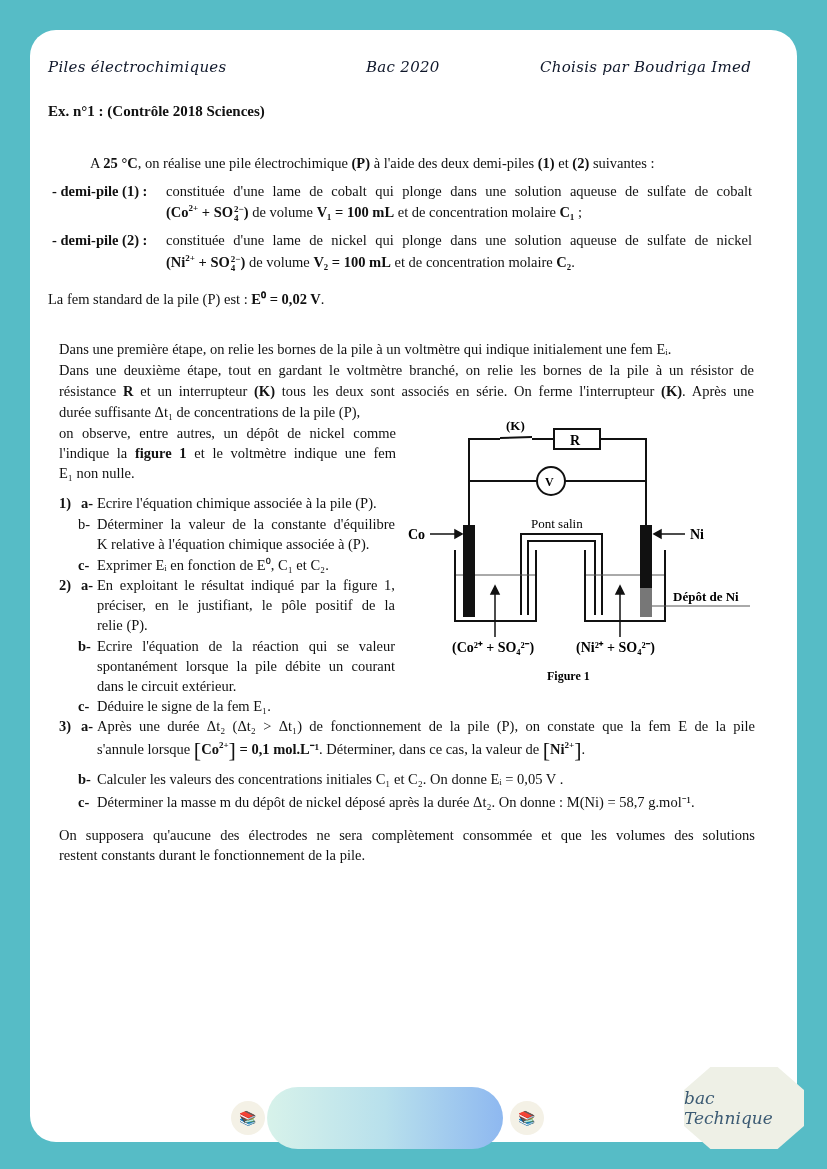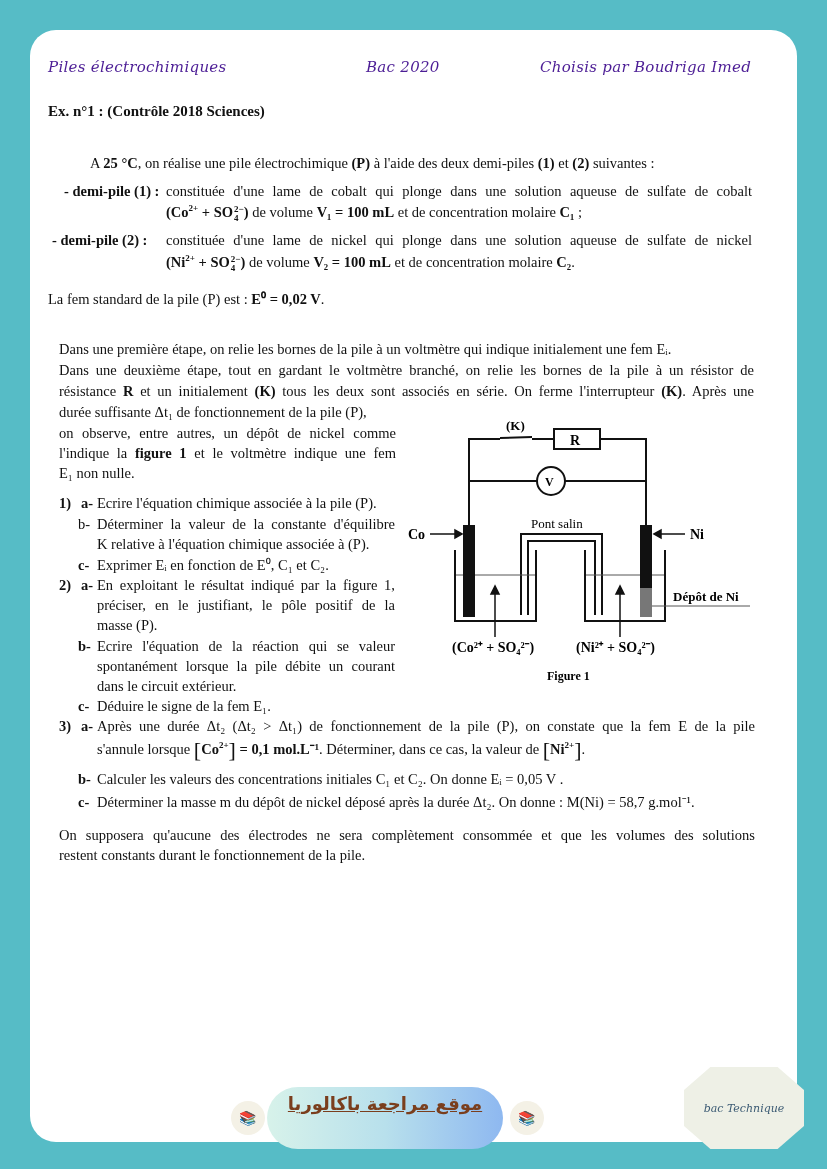--- a/index.html
+++ b/index.html
@@ -1,47 +1,47 @@
 <!DOCTYPE html>
 <html><head>
 <meta charset="utf-8">
 <style>
   html, body { margin:0; padding:0; }
   body { width:827px; height:1169px; background:#56bcc6; position:relative; overflow:hidden; font-family:"Liberation Serif", serif; color:#111; }
   .page { position:absolute; left:30px; top:30px; width:767px; height:1112px; background:#fff; border-radius:26px; }
-  .hdr { position:absolute; top:58px; font-family:"DejaVu Serif", serif; font-style:italic; font-size:15px; color:#4c1d95; letter-spacing:0.3px; }
+  .hdr { position:absolute; top:58px; font-family:"DejaVu Serif", serif; font-style:italic; font-size:15px; color:#0f172a; letter-spacing:0.3px; }
   .t { position:absolute; font-size:14.5px; line-height:18px; white-space:nowrap; }
   .b { font-weight:bold;text-align:center; }
   .j { text-align:justify; text-align-last:justify; white-space:normal; }
   sub, sup { font-size:9px; line-height:0; }
   .ss { display:inline-flex; flex-direction:column; vertical-align:middle; font-size:9px; line-height:9px; margin-left:1px; }
   .brk { font-size:22px; font-weight:normal; vertical-align:-3px; }
   svg text { font-family:"Liberation Serif", serif; }
   .footer-pill { position:absolute; left:267px; top:1087px; width:236px; height:62px; border-radius:31px; background:linear-gradient(90deg,#d7f2ea,#b8e0ec 50%,#8eb8f0); text-align:center; }
   .pill-ar { font-family:"DejaVu Sans", sans-serif; font-weight:bold; font-size:18px; color:#7a3e1d; text-decoration:underline; margin-top:6px; direction:rtl; }
   .pill-en { font-family:"DejaVu Sans", sans-serif; font-weight:bold; font-size:17px; color:#7a3e1d; text-decoration:underline; margin-top:2px; }
   .logo-circ { position:absolute; width:34px; height:34px; border-radius:50%; background:#f4f1e6; display:flex; align-items:center; justify-content:center; font-size:14px; }
-  .badge { position:absolute; left:684px; top:1067px; width:120px; height:82px; background:#eef0e6; clip-path:polygon(22% 0,78% 0,100% 28%,100% 72%,78% 100%,22% 100%,0 72%,0 28%); display:flex; align-items:center; justify-content:center; font-family:"DejaVu Serif", serif; font-style:italic; font-size:11px; color:#3b5a73; }
+  .badge { position:absolute; left:684px; top:1067px; width:120px; height:82px; background:#eef0e6; clip-path:polygon(22% 0,78% 0,100% 28%,100% 72%,78% 100%,22% 100%,0 72%,0 28%); display:flex; align-items:center; justify-content:center; font-family:"DejaVu Serif", serif; font-style:italic; font-size:17px; color:#3b5a73; }
 </style>
 </head>
 <body>
 
 <div class="page"></div>
 
 <div class="hdr" style="left:48px;">Piles électrochimiques</div>
 <div class="hdr" style="left:366px;">Bac 2020</div>
 <div class="hdr" style="left:540px;">Choisis par Boudriga Imed</div>
 
 <div class="t b" style="left:48px;top:102px;font-size:15px;">Ex. n°1 :  (Contrôle 2018 Sciences)</div>
 
 <div class="t" style="left:90px;top:154px;">
   <span>A </span><b>25 °C</b><span>, on réalise une pile électrochimique </span><b>(P)</b><span> à l'aide des deux demi-piles </span><b>(1)</b><span> et </span><b>(2)</b><span> suivantes :</span>
 </div>
 
-<div class="t b" style="left:52px;top:182px;margin-left:12px;">- demi-pile (1) :</div>
+<div class="t b" style="left:52px;top:182px;">- demi-pile (1) :</div>
 <div class="t" style="left:166px;top:182px;width:586px;">
     <div class="j">constituée d'une lame de cobalt qui plonge dans une solution aqueuse de sulfate de cobalt</div>
   </div>
 <div class="t" style="left:166px;top:203px;">
   <b>(<span>Co</span><sup>2+</sup> + SO<span class="ss">
         <span>2−</span>
         <span>4</span>
       </span>)</b><span> de volume </span><b>V₁ = 100 mL</b><span> et de concentration molaire </span><b>C₁</b><span> ;</span>
 </div>
 
@@ -58,23 +58,23 @@
 
 <div class="t" style="left:48px;top:290px;">
   <span>La fem standard de la pile (P) est : </span><b>E⁰ = 0,02 V</b><span>.</span>
 </div>
 
 <div class="t" style="left:59px;top:340px;">Dans une première étape, on relie les bornes de la pile à un voltmètre qui indique initialement une fem Eᵢ.</div>
 <div class="t" style="left:59px;top:361px;width:695px;">
     <div class="j">Dans une deuxième étape, tout en gardant le voltmètre branché, on relie les bornes de la pile à un résistor de</div>
   </div>
 <div class="t" style="left:59px;top:382px;width:695px;">
-    <div class="j"><span>résistance </span><b>R</b><span> et un initialement </span><b>(K)</b><span> tous les deux sont associés en série. On ferme l'interrupteur </span><b>(K)</b><span>. Après une</span></div>
+    <div class="j"><span>résistance </span><b>R</b><span> et un interrupteur </span><b>(K)</b><span> tous les deux sont associés en série. On ferme l'interrupteur </span><b>(K)</b><span>. Après une</span></div>
   </div>
-<div class="t" style="left:59px;top:403px;">durée suffisante Δt₁ de fonctionnement de la pile (P),</div>
+<div class="t" style="left:59px;top:403px;">durée suffisante Δt₁ de concentrations de la pile (P),</div>
 <div class="t" style="left:59px;top:424px;width:337px;">
     <div class="j">on observe, entre autres, un dépôt de nickel comme</div>
   </div>
 <div class="t" style="left:59px;top:444px;width:337px;">
     <div class="j"><span>l'indique la </span><b>figure 1</b><span> et le voltmètre indique une fem</span></div>
   </div>
 <div class="t" style="left:59px;top:464px;">E₁ non nulle.</div>
 
 <div class="t b" style="left:59px;top:494px;">1)</div>
 <div class="t b" style="left:81px;top:494px;">a-</div>
@@ -88,21 +88,21 @@
 <div class="t" style="left:97px;top:556px;">Exprimer Eᵢ en fonction de  E⁰, C₁ et C₂.</div>
 
 <div class="t b" style="left:59px;top:576px;">2)</div>
 <div class="t b" style="left:81px;top:576px;">a-</div>
 <div class="t" style="left:97px;top:576px;width:298px;">
     <div class="j">En exploitant le résultat indiqué par la figure 1,</div>
   </div>
 <div class="t" style="left:97px;top:596px;width:298px;">
     <div class="j">préciser, en le justifiant, le pôle positif de la</div>
   </div>
-<div class="t" style="left:97px;top:616px;">masse (P).</div>
+<div class="t" style="left:97px;top:616px;">relie (P).</div>
 <div class="t b" style="left:78px;top:637px;">b-</div>
 <div class="t" style="left:97px;top:637px;width:298px;">
     <div class="j">Ecrire l'équation de la réaction qui se valeur</div>
   </div>
 <div class="t" style="left:97px;top:657px;width:298px;">
     <div class="j">spontanément lorsque la pile débite un courant</div>
   </div>
 <div class="t" style="left:97px;top:677px;">dans le circuit extérieur.</div>
 <div class="t b" style="left:78px;top:697px;">c-</div>
 <div class="t" style="left:97px;top:697px;">Déduire  le signe de la fem E₁.</div>
@@ -173,18 +173,17 @@
   <text x="273" y="191" font-size="13" font-weight="bold">Dépôt de Ni</text>
   <text x="52" y="242" font-size="14" font-weight="bold">(Co²⁺ + SO₄²⁻)</text>
   <text x="176" y="242" font-size="14" font-weight="bold">(Ni²⁺ + SO₄²⁻)</text>
   <text x="147" y="270" font-size="12" font-weight="bold">Figure 1</text>
 </svg>
 
 <div class="logo-circ" style="left:231px;top:1101px;">
     <span>📚</span>
   </div>
 <div class="footer-pill">
-  <div class="pill-ar">موقع مراجعة  باكالوريا</div>
 </div>
 <div class="logo-circ" style="left:510px;top:1101px;">
     <span>📚</span>
   </div>
 <div class="badge">bac Technique</div>
 
 </body></html>

